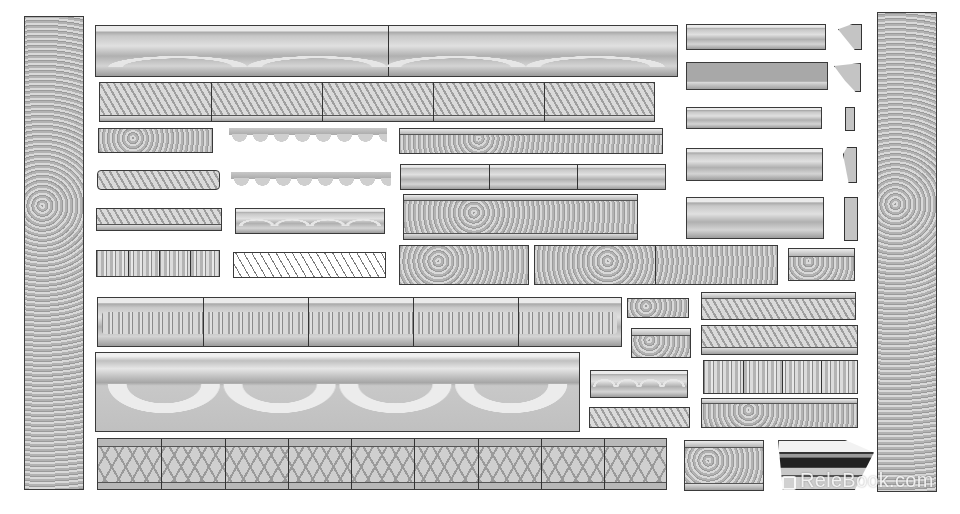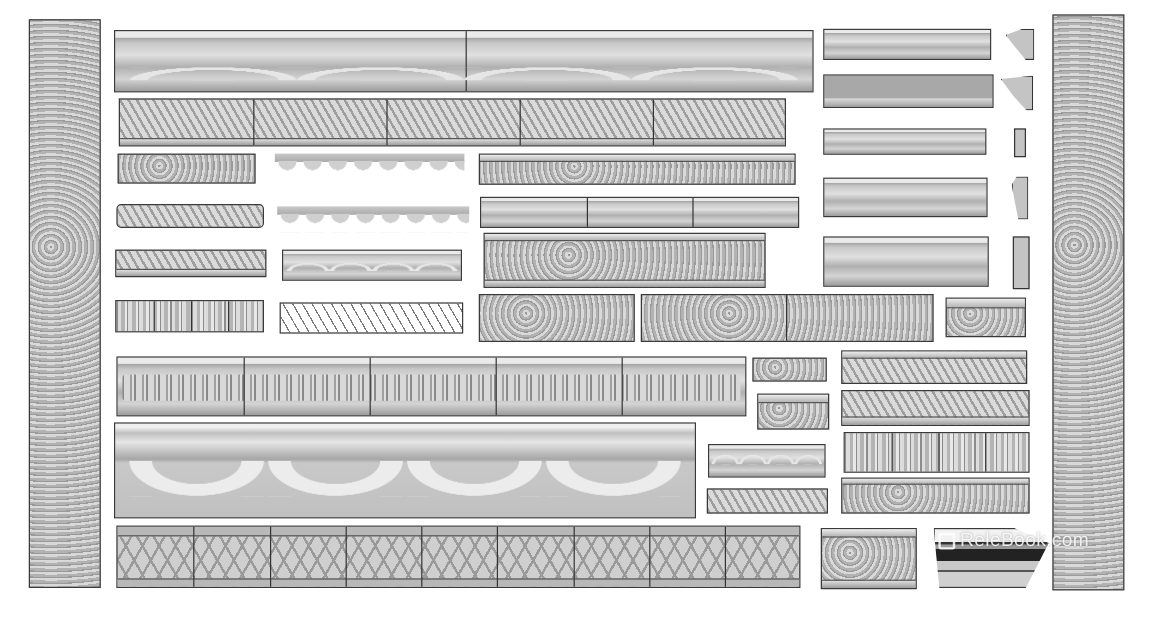--- a/index.html
+++ b/index.html
@@ -16,21 +16,21 @@
        border-radius:3px;}
   .scallop{background:
       radial-gradient(circle at 50% 0,#cfcfcf 0 40%,transparent 41%) 0 6px/21px 16px repeat-x,
       linear-gradient(#c8c8c8,#aaa) 0 0/100% 7px no-repeat;border:none;}
   .flute{background:repeating-linear-gradient(90deg,#8c8c8c 0 1px,#dcdcdc 1px 4px,#b4b4b4 4px 7px,#e8e8e8 7px 9px);}
   .garland{position:absolute;left:2%;right:2%;top:55%;height:22%;
       background:radial-gradient(ellipse at 50% 100%,transparent 55%,#e6e6e6 56% 70%,transparent 71%) 0 0/25% 100% repeat-x;}
   .leafrow{background:repeating-linear-gradient(60deg,#9e9e9e 0 2px,#dadada 2px 6px),repeating-linear-gradient(-60deg,transparent 0 5px,#b0b0b0 5px 7px),#c4c4c4;}
   .profile{position:absolute;background:#c4c4c4;border:1px solid #333;}
   .seg{position:absolute;top:0;bottom:0;width:1px;background:#333;}
-  .watermark{position:absolute;left:782px;top:442px;font-size:16px;color:rgba(255,255,255,0.85);
+  .watermark{position:absolute;left:782px;top:469px;font-size:20px;color:rgba(255,255,255,0.85);
       text-shadow:0 0 2px rgba(0,0,0,0.35);letter-spacing:0.3px;white-space:nowrap;}
   .wm-mark{display:inline-block;width:14px;height:14px;border:2px solid rgba(255,255,255,0.85);border-radius:2px;margin-right:4px;vertical-align:-3px;box-sizing:border-box;}
 </style>
 </head>
 <body>
 
 <div class="piece carved" style="left:24px;top:16px;width:60px;height:474px;"></div>
 
 <div class="piece plain" style="left:95px;top:25px;width:583px;height:52px;">
   <div class="seg" style="left:292px;"></div>

